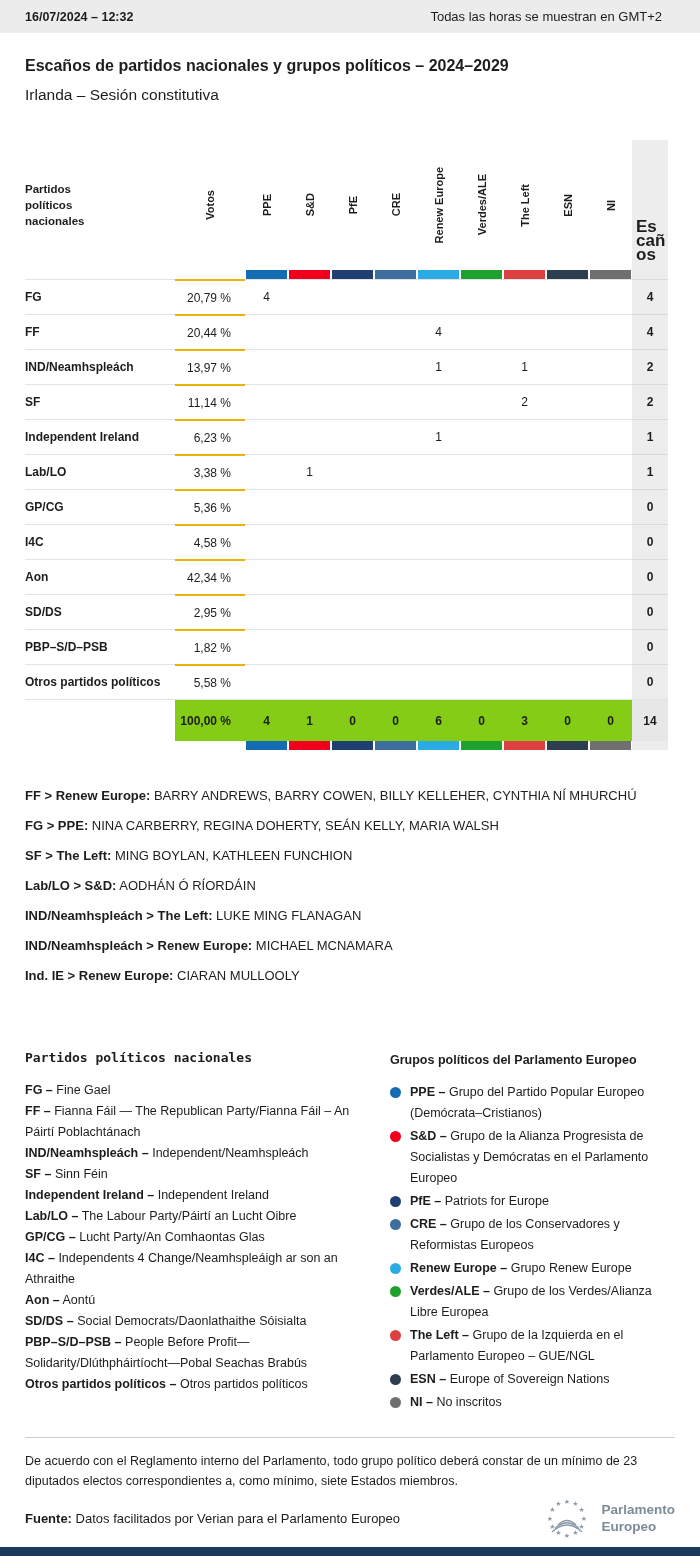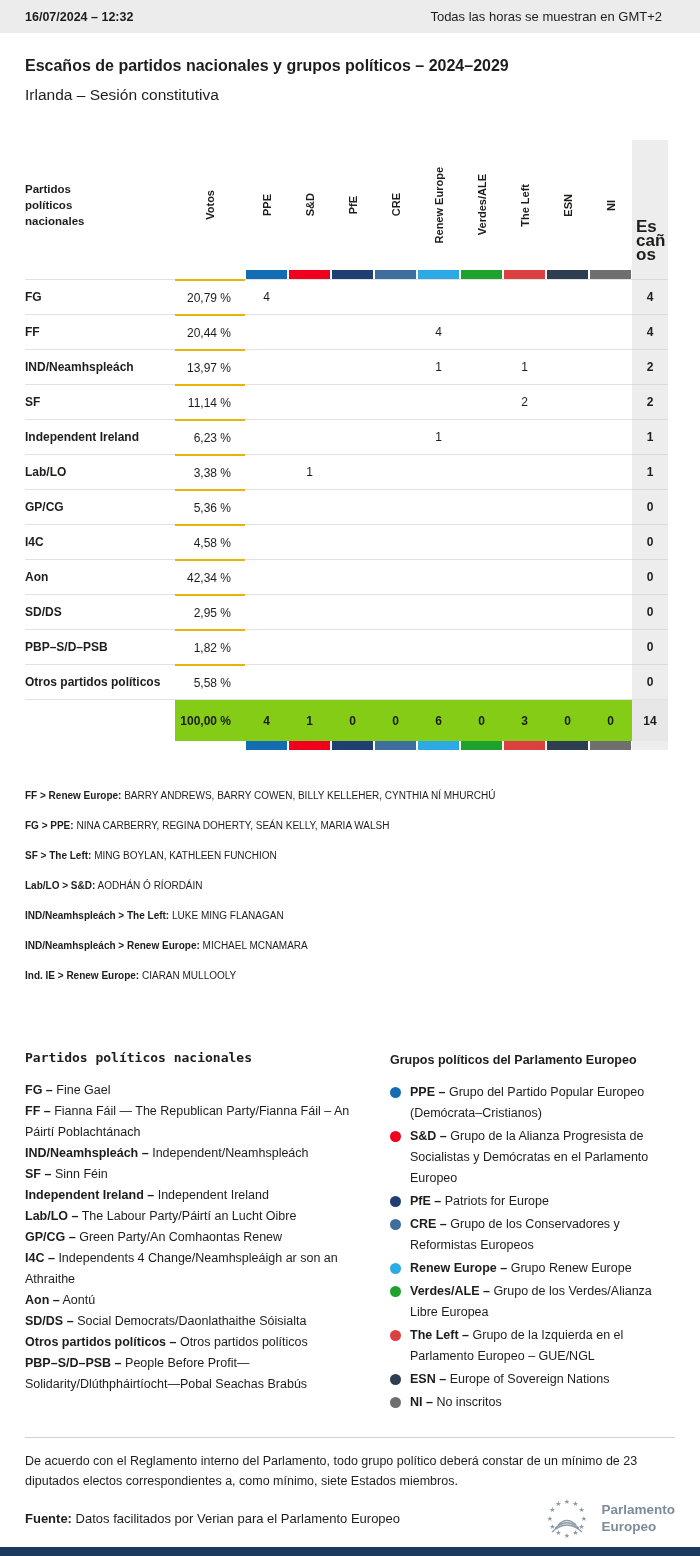--- a/index.html
+++ b/index.html
@@ -43,21 +43,21 @@
   .bar { height:9px; margin:0 1px; }
   .seats-bg { background:#ededed; }
   .c-party { font-weight:bold; display:flex; align-items:center; border-top:1px solid #e2e2e2; padding-right:6px; line-height:14px; }
   .c-votes { display:flex; align-items:center; justify-content:flex-end; padding-right:14px; border-top:2px solid #eab308; }
   .c-count { display:flex; align-items:center; justify-content:center; border-top:1px solid #e2e2e2; }
   .c-seats { background:#ededed; display:flex; align-items:center; justify-content:center; font-weight:bold; border-top:1px solid #dadada; }
   .total { background:#84cc16; font-weight:bold; }
   .t-top { border-top:1px solid #e2e2e2; }
   .total-seats { background:#e7e7e7; }
 
-  .members { margin:38px 25px 0 25px; font-size:10px; }
+  .members { margin:38px 25px 0 25px; font-size:13px; }
   .member-line { margin-bottom:14px; line-height:16px; }
   .member-label { font-weight:bold; }
 
   .legends { display:flex; margin:66px 25px 0 25px; }
   .legend-left { width:337px; }
   .legend-right { width:285px; margin-left:auto; }
   .legend-left h3 {
     font-family:"DejaVu Sans Mono", monospace;
     font-size:13px; font-weight:bold; margin:0 0 15px 0;
   }
@@ -362,26 +362,26 @@
 <div class="legends">
   <div class="legend-left">
     <h3>Partidos políticos nacionales</h3>
     <div id="legend-parties-list">
         <div class="lp-item"><span class="lp-abbr">FG –</span> <span class="lp-desc">Fine Gael</span></div>
         <div class="lp-item"><span class="lp-abbr">FF –</span> <span class="lp-desc">Fianna Fáil — The Republican Party/Fianna Fáil – An Páirtí Poblachtánach</span></div>
         <div class="lp-item"><span class="lp-abbr">IND/Neamhspleách –</span> <span class="lp-desc">Independent/Neamhspleách</span></div>
         <div class="lp-item"><span class="lp-abbr">SF –</span> <span class="lp-desc">Sinn Féin</span></div>
         <div class="lp-item"><span class="lp-abbr">Independent Ireland  –</span> <span class="lp-desc">Independent Ireland</span></div>
         <div class="lp-item"><span class="lp-abbr">Lab/LO –</span> <span class="lp-desc">The Labour Party/Páirtí an Lucht Oibre</span></div>
-        <div class="lp-item"><span class="lp-abbr">GP/CG –</span> <span class="lp-desc">Green Party/An Comhaontas Renew</span></div>
+        <div class="lp-item"><span class="lp-abbr">GP/CG –</span> <span class="lp-desc">Lucht Party/An Comhaontas Glas</span></div>
         <div class="lp-item"><span class="lp-abbr">I4C –</span> <span class="lp-desc">Independents 4 Change/Neamhspleáigh ar son an Athraithe</span></div>
         <div class="lp-item"><span class="lp-abbr">Aon –</span> <span class="lp-desc">Aontú</span></div>
         <div class="lp-item"><span class="lp-abbr">SD/DS –</span> <span class="lp-desc">Social Democrats/Daonlathaithe Sóisialta</span></div>
+        <div class="lp-item"><span class="lp-abbr">PBP–S/D–PSB –</span> <span class="lp-desc">People Before Profit—Solidarity/Dlúthpháirtíocht—Pobal Seachas Brabús</span></div>
         <div class="lp-item"><span class="lp-abbr">Otros partidos políticos –</span> <span class="lp-desc">Otros partidos políticos</span></div>
-        <div class="lp-item"><span class="lp-abbr">PBP–S/D–PSB –</span> <span class="lp-desc">People Before Profit—Solidarity/Dlúthpháirtíocht—Pobal Seachas Brabús</span></div>
       </div>
   </div>
   <div class="legend-right">
     <h3>Grupos políticos del Parlamento Europeo</h3>
     <div id="legend-groups-list">
         <div class="lg-item">
           <span class="lg-dot" style="background: rgb(20, 108, 179);"></span>
           <span class="lg-text"><span class="lg-abbr">PPE –</span> <span class="lg-desc">Grupo del Partido Popular Europeo (Demócrata–Cristianos)</span></span>
         </div>
         <div class="lg-item">

